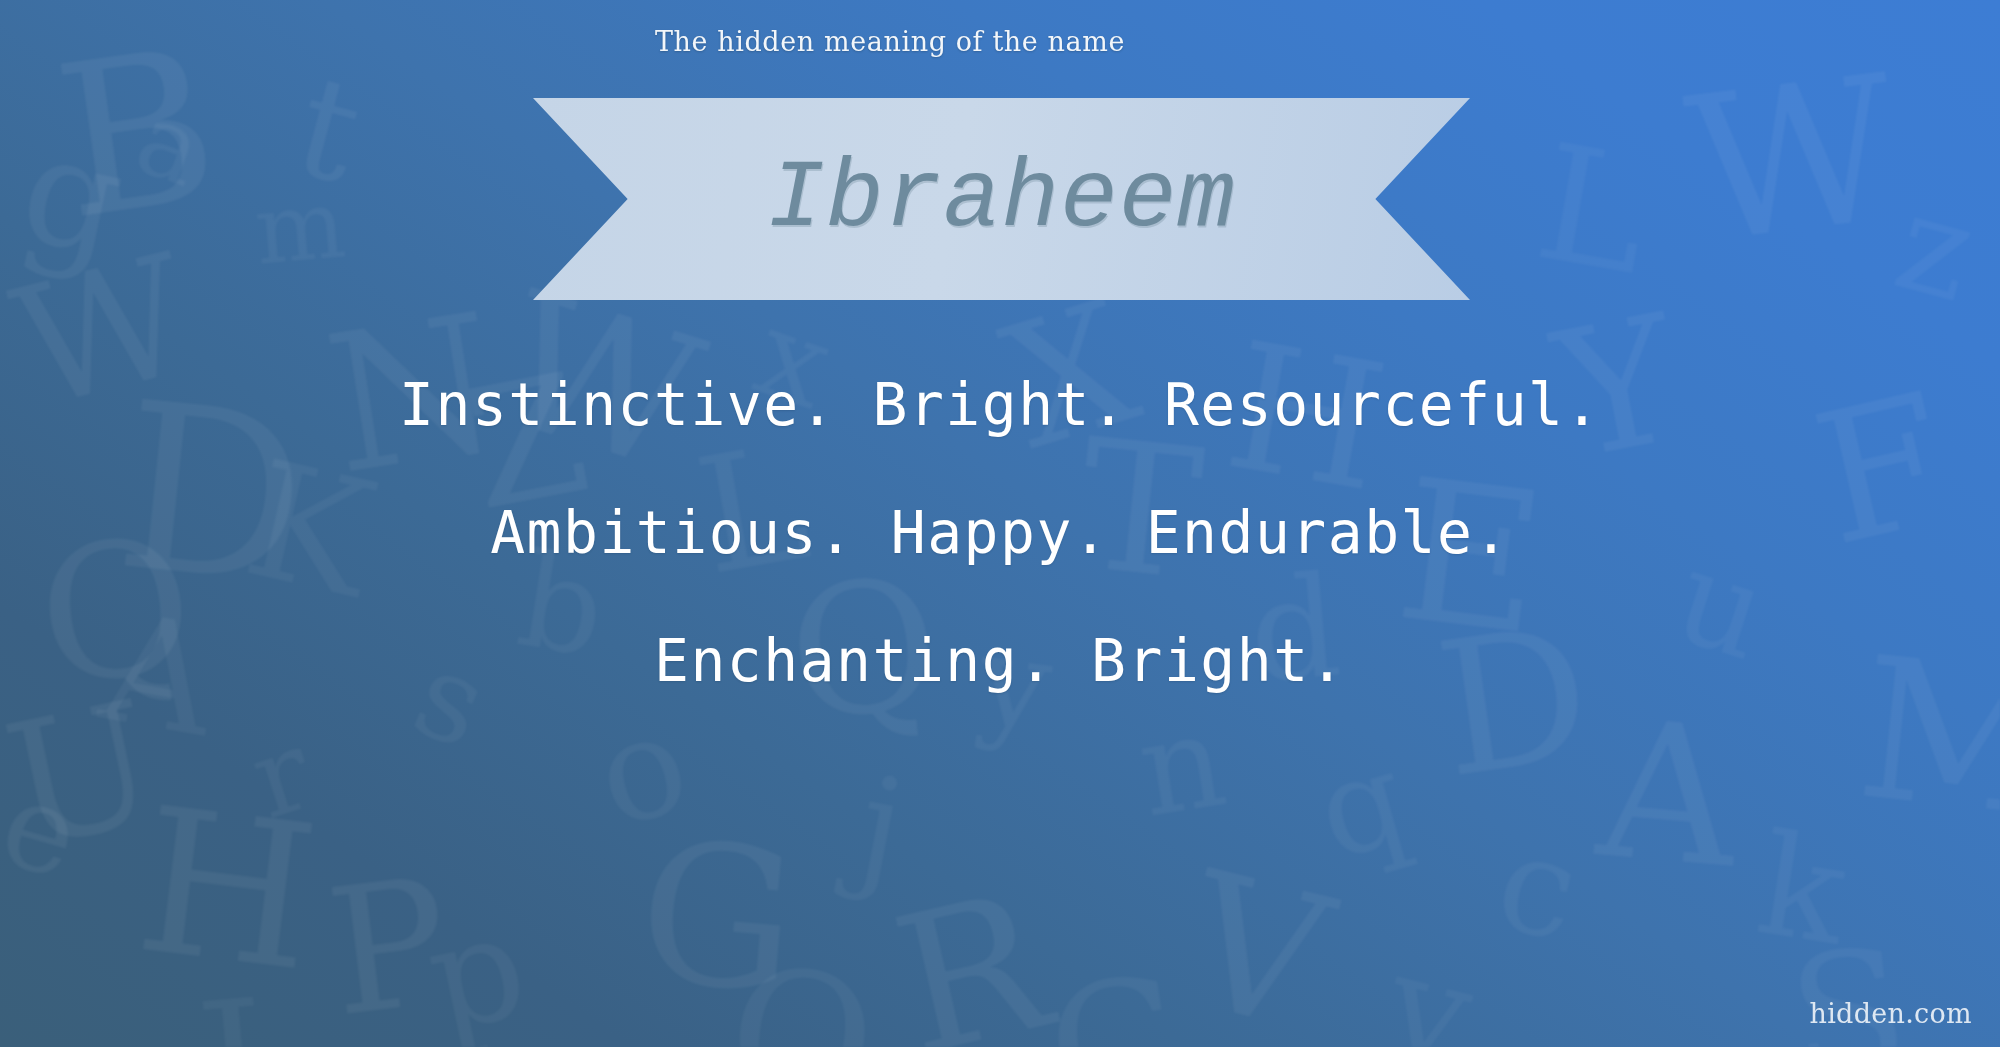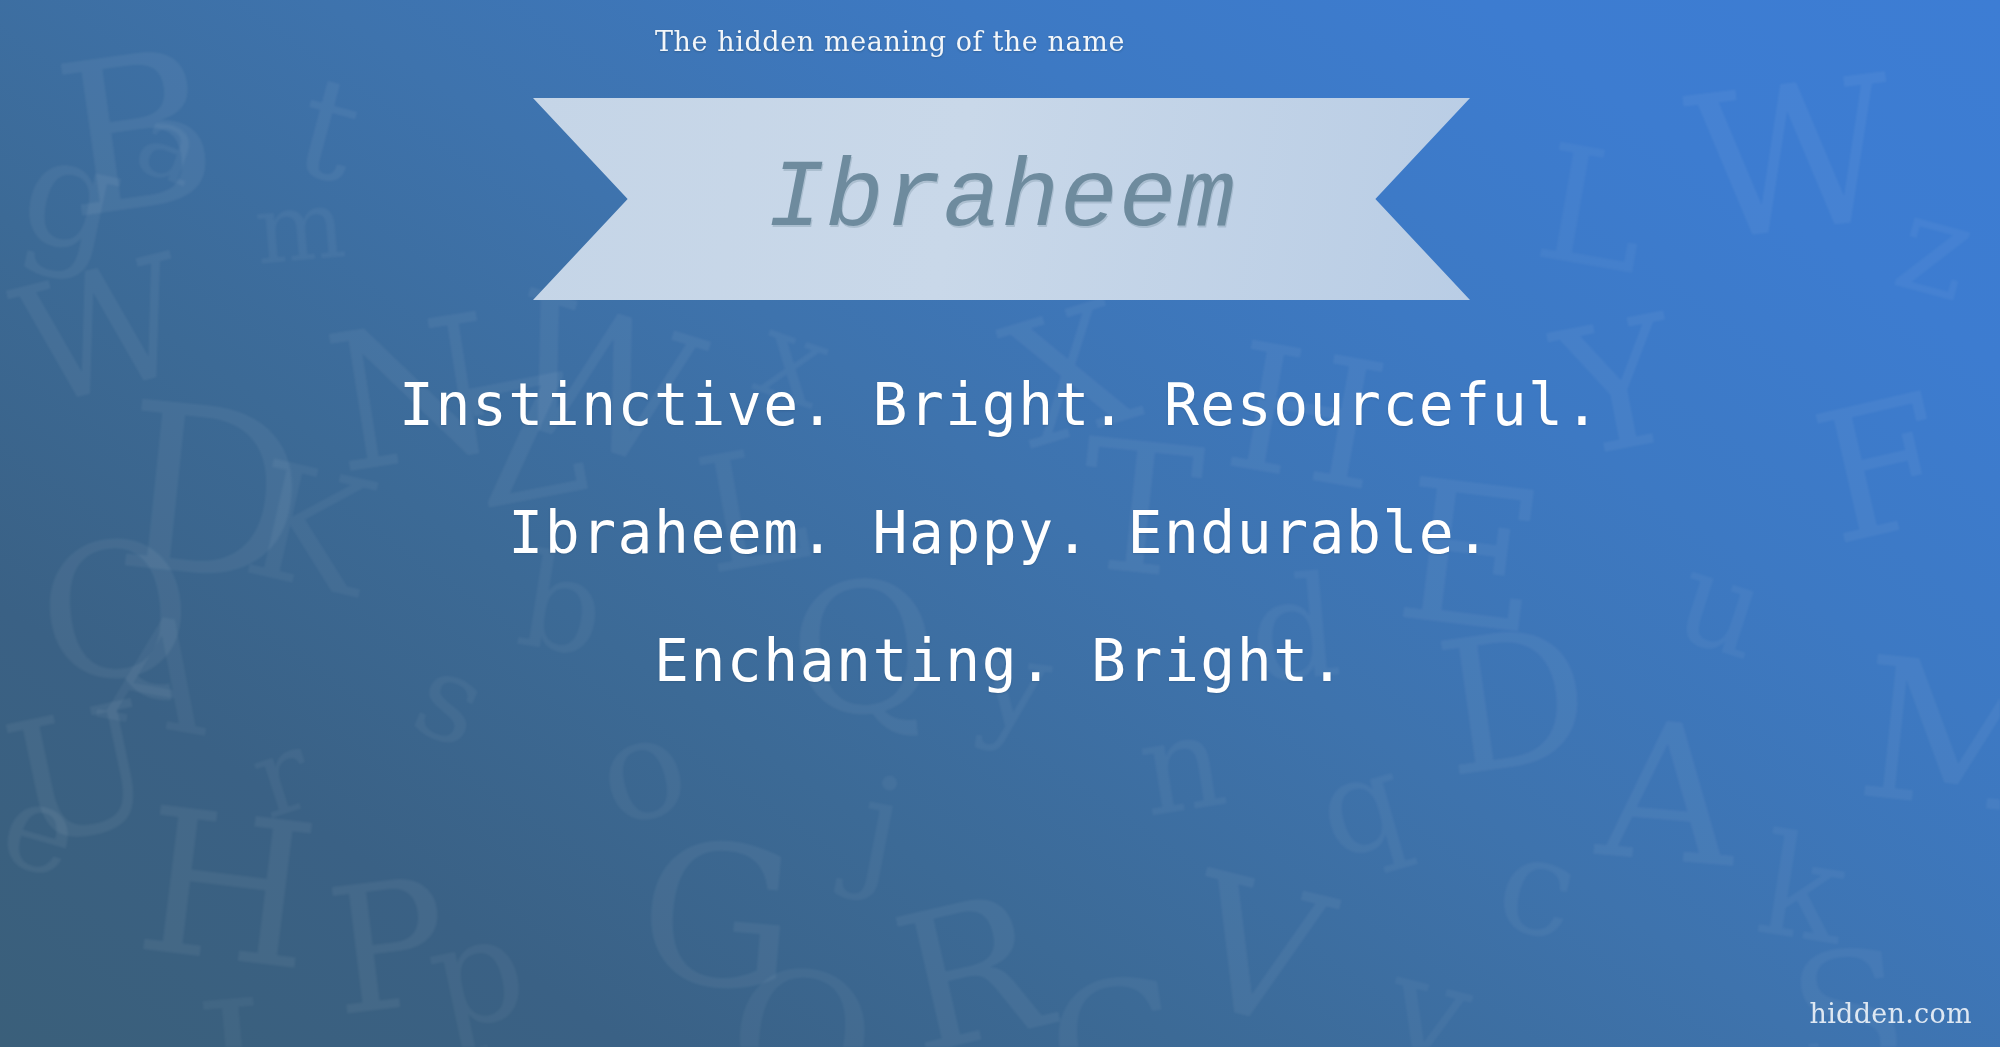--- a/index.html
+++ b/index.html
@@ -183,19 +183,19 @@
     </div>
 
   <div id="title">The hidden meaning of the name</div>
 
   <div id="ribbon"></div>
 
   <div id="name">Ibraheem</div>
 
   <div id="meaning">
     <div class="line">Instinctive. Bright. Resourceful.</div>
-    <div class="line">Ibraheem. Happy. Endurable.</div>
+    <div class="line">Ambitious. Happy. Endurable.</div>
     <div class="line">Enchanting. Bright.</div>
   </div>
 
   <div id="watermark">hidden.com</div>
 
 </div>
 
 </body></html>

